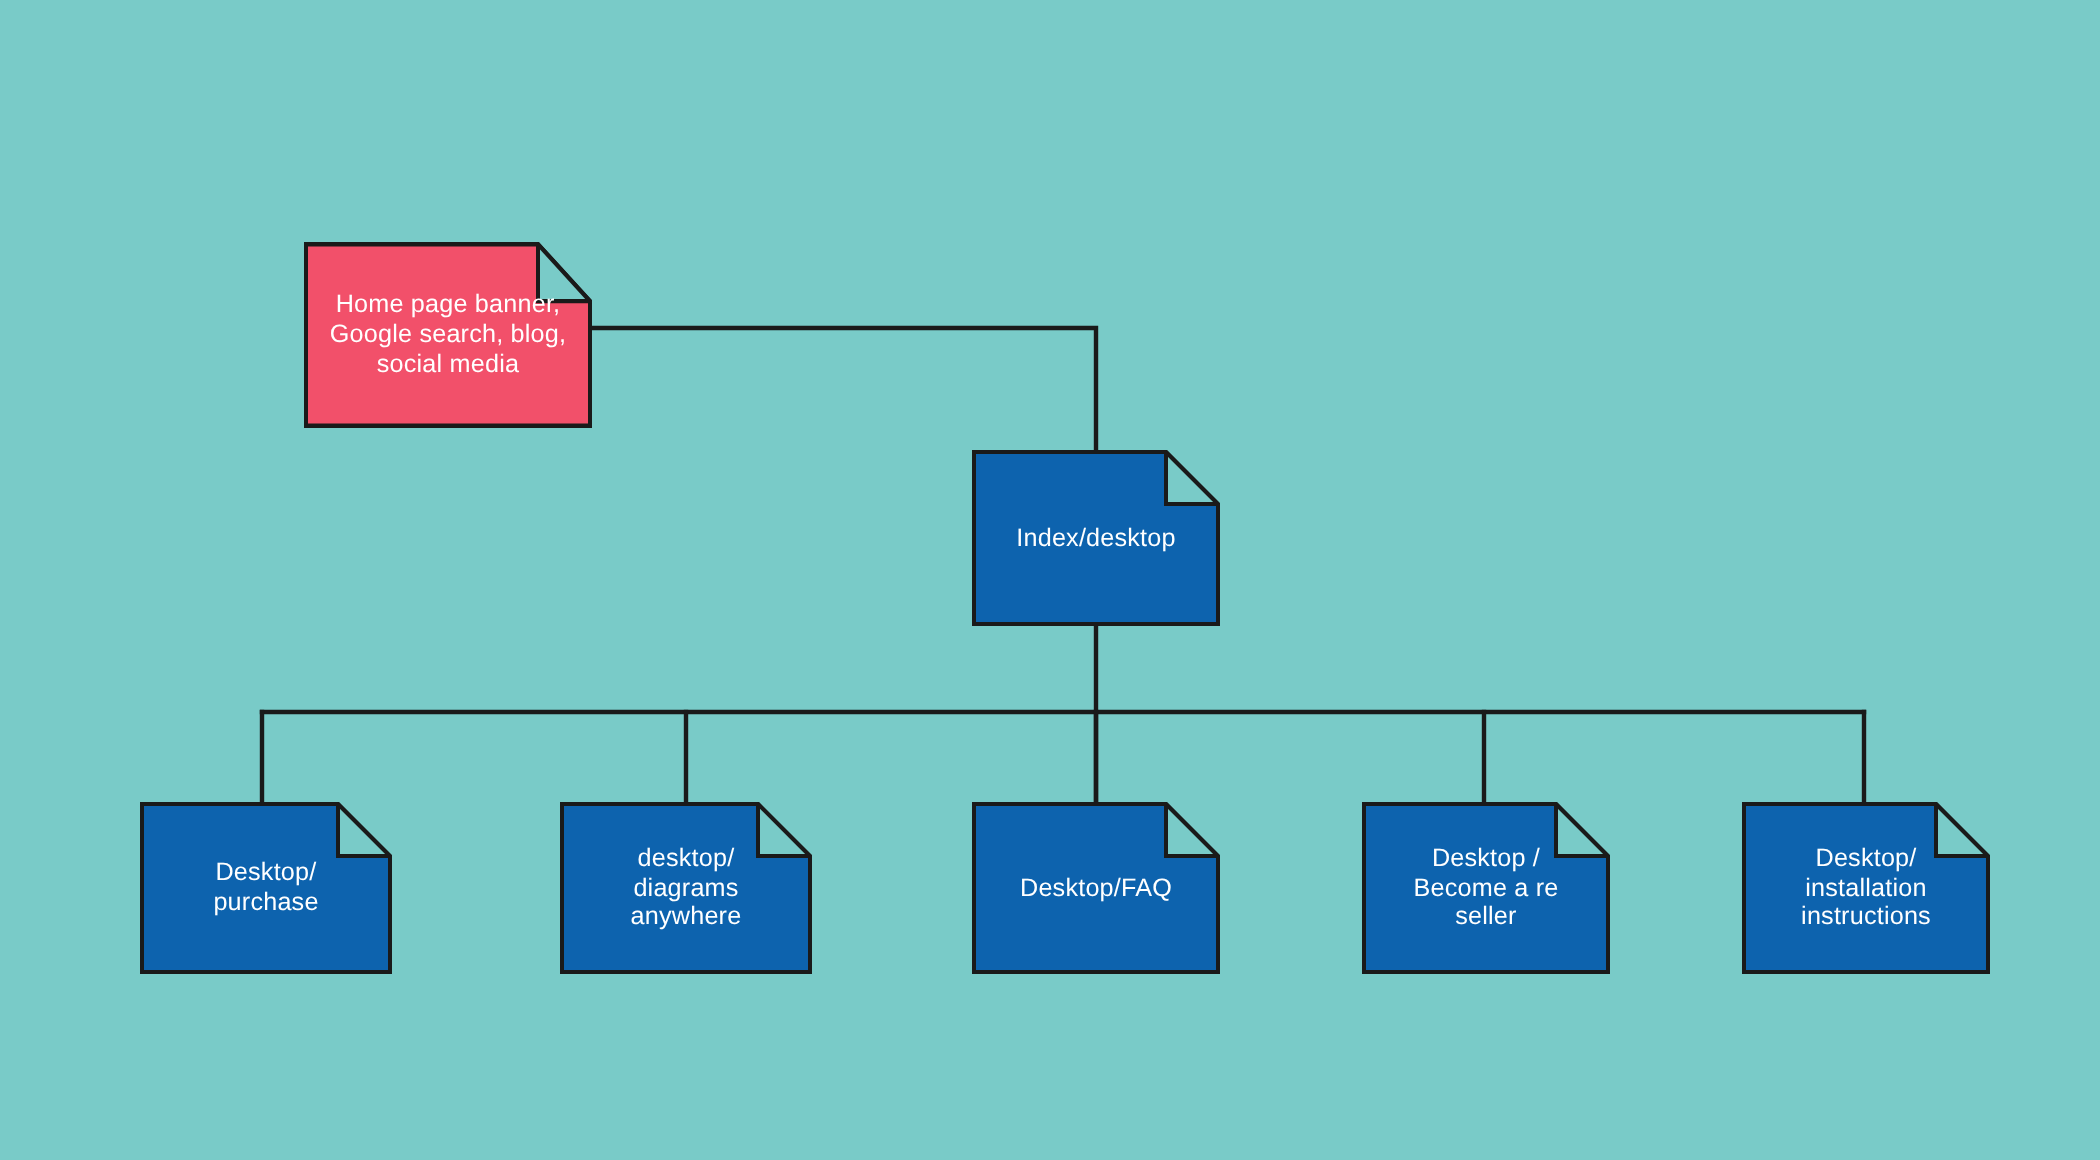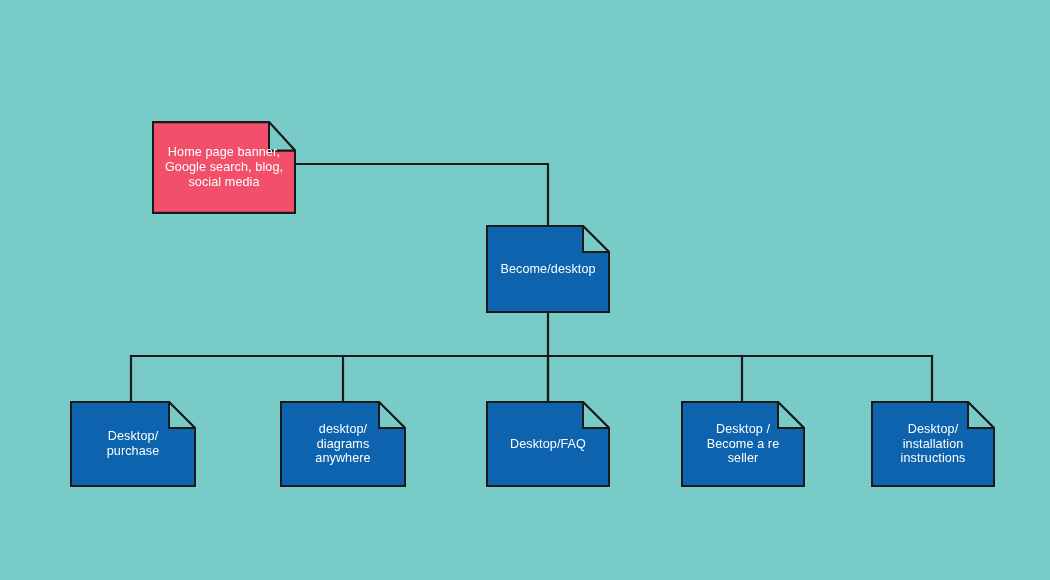--- a/index.html
+++ b/index.html
@@ -90,21 +90,21 @@
     <span class="label">Home page banner,
 Google search, blog,
 social media</span>
   </div>
 
   <div class="node node-index" style="left: 486px; top: 225px; width: 124px; height: 88px; color: rgb(255, 255, 255);">
     <svg class="shape" preserveAspectRatio="none" viewBox="0 0 124 88" width="124" height="88">
         <path d="M 1 1 L 97 1 L 123 27 L 123 87 L 1 87 Z" fill="#0d63ae" stroke="#1a1a1a" stroke-width="2" stroke-linejoin="miter"></path>
         <path d="M 97 1 L 123 27 L 97 27 Z" fill="#79cbc8" stroke="#1a1a1a" stroke-width="2"></path>
       </svg>
-    <span class="label">Become/desktop</span>
+    <span class="label">Index/desktop</span>
   </div>
 
   <div class="node node-blue" style="left: 70px; top: 401px; width: 126px; height: 86px; color: rgb(255, 255, 255);">
     <svg class="shape" preserveAspectRatio="none" viewBox="0 0 126 86" width="126" height="86">
         <path d="M 1 1 L 99 1 L 125 27 L 125 85 L 1 85 Z" fill="#0d63ae" stroke="#1a1a1a" stroke-width="2" stroke-linejoin="miter"></path>
         <path d="M 99 1 L 125 27 L 99 27 Z" fill="#79cbc8" stroke="#1a1a1a" stroke-width="2"></path>
       </svg>
     <span class="label">Desktop/
 purchase</span>
   </div>

